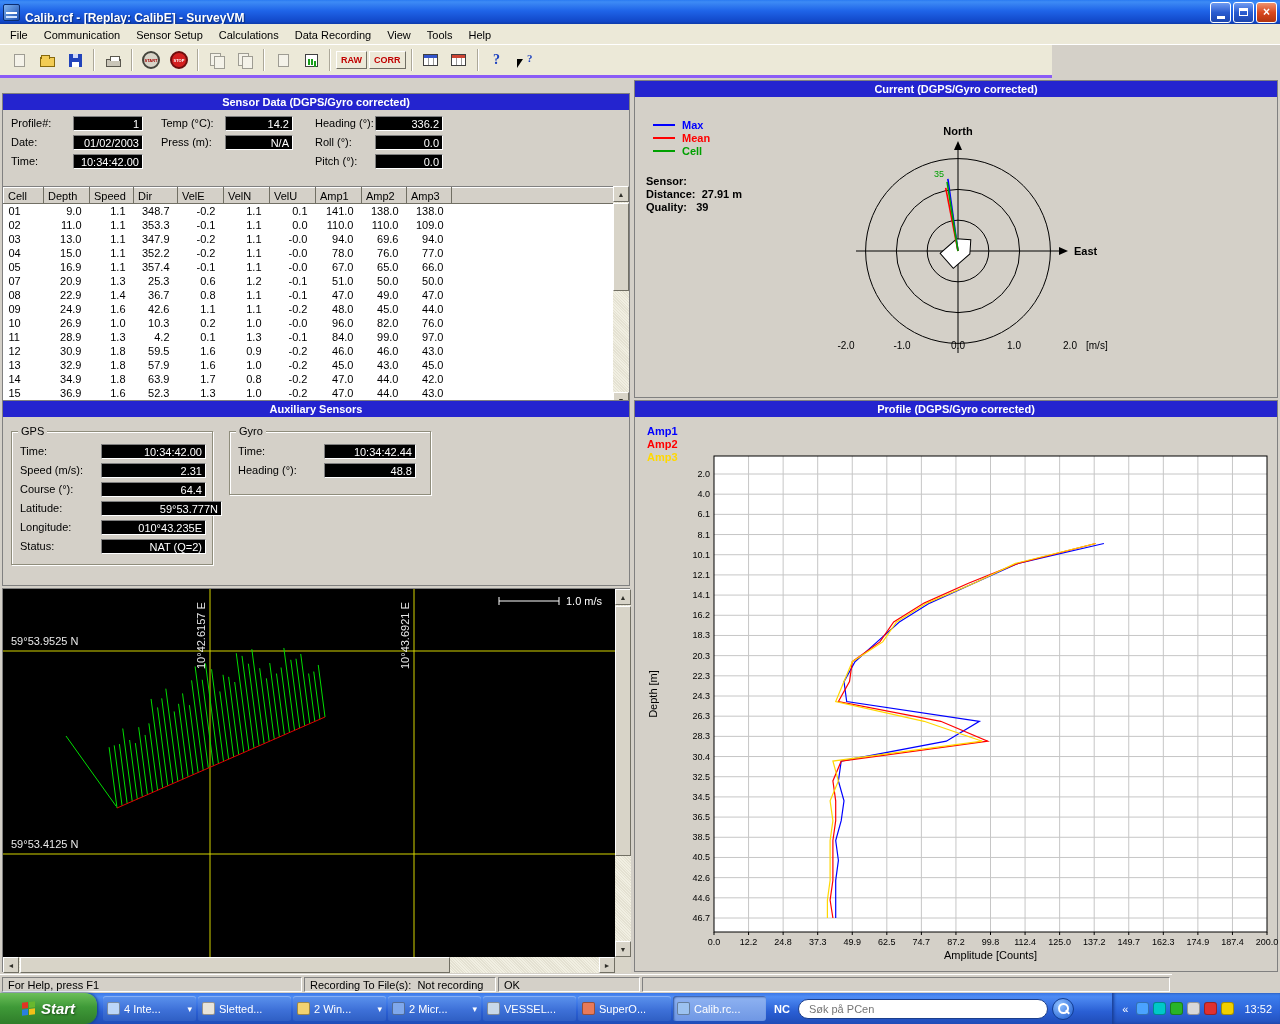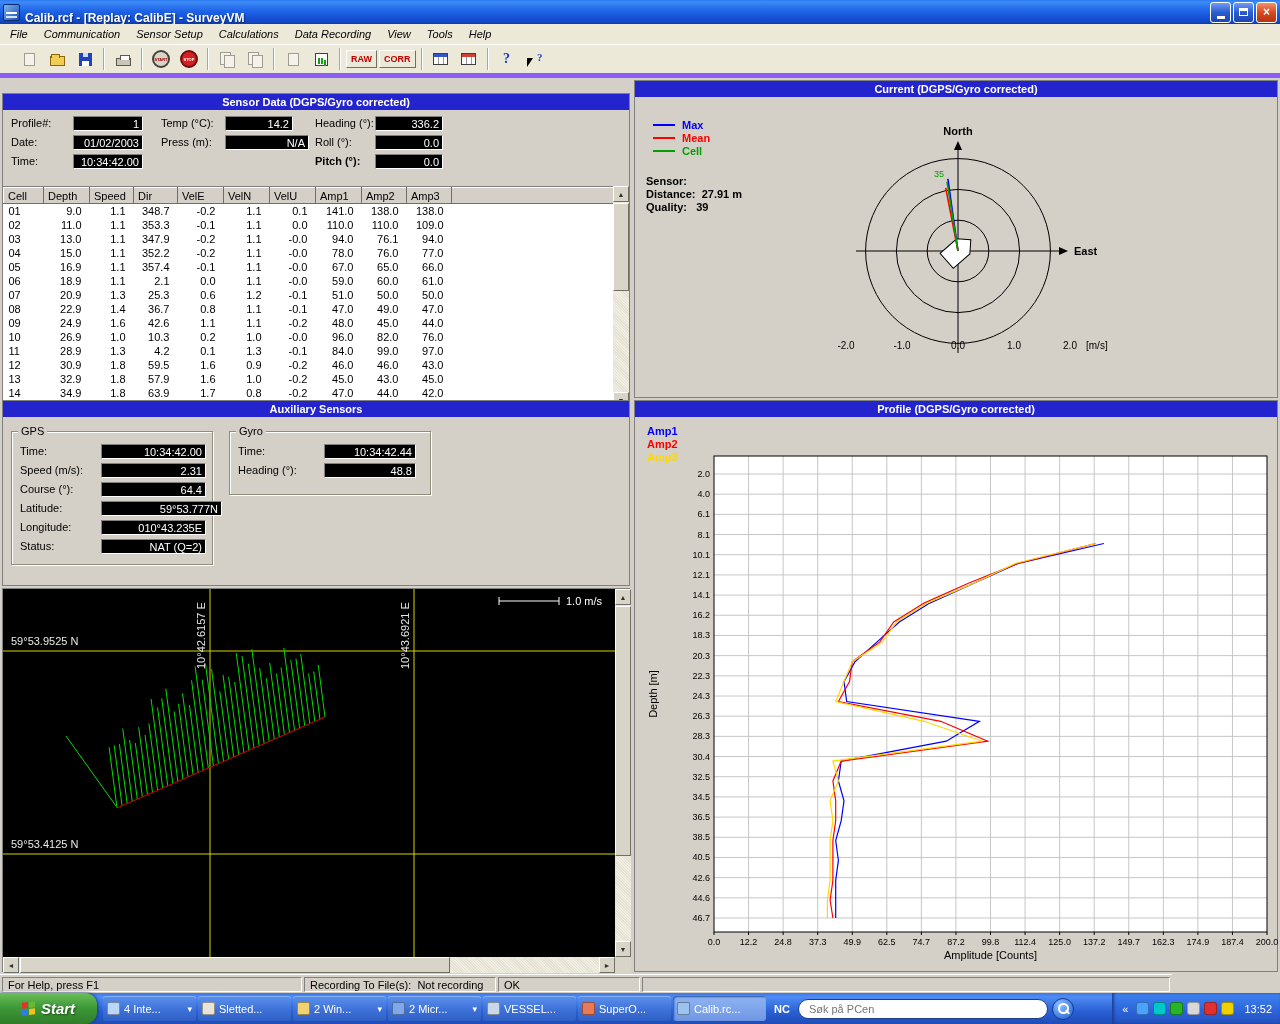--- a/index.html
+++ b/index.html
@@ -13,25 +13,25 @@
   #app-icon{width:17px;height:17px;background:linear-gradient(135deg,#7fb2f0,#1a4fb0);border:1px solid #0b2d70;border-radius:2px;position:relative;}
   #app-icon::after{content:"";position:absolute;left:2px;top:7px;width:11px;height:2px;background:#fff;box-shadow:0 4px 0 #cfe2ff;}
   #title-text{flex:1;margin-left:5px;font-weight:bold;font-size:12px;text-shadow:1px 1px 1px #0a2f7c;white-space:nowrap;margin-top:12px;}
   .win-btn{width:21px;height:21px;margin-left:2px;border-radius:3px;border:1px solid #fff;
     background:linear-gradient(180deg,#6f9cf2,#2a5cd0 50%,#1c46ae);display:flex;align-items:center;justify-content:center;color:#fff;font-weight:bold;font-size:12px;}
   .win-btn.close{background:linear-gradient(180deg,#f0926e,#d9481f 50%,#b2340f);}
   .wb-min{width:8px;height:3px;background:#fff;margin-top:10px;}
   .wb-rest{width:9px;height:8px;border:1px solid #fff;border-top:3px solid #fff;}
 
   
-  #menubar{position:absolute;top:24px;left:0;width:1280px;height:21px;background:#ECE9D8;border-bottom:1px solid #fff;display:flex;align-items:center;padding-left:2px;font-style:italic;}
+  #menubar{position:absolute;top:24px;left:0;width:1280px;height:21px;background:#ECE9D8;border-bottom:1px solid #fff;display:flex;align-items:flex-end;padding-left:2px;}
   .menu-item{padding:3px 8px;color:#000;}
 
   
-  #toolbar{position:absolute;top:45px;left:0;width:1280px;height:33px;background:#ECE9D8;border-bottom:5px solid #8b5cf6;display:flex;align-items:center;padding:0 15px;}
+  #toolbar{position:absolute;top:45px;left:0;width:1052px;height:33px;background:#ECE9D8;border-bottom:3px solid #8b5cf6;display:flex;align-items:center;padding:0 5px;}
   .tb-btn{min-width:26px;height:26px;display:flex;align-items:center;justify-content:center;margin:0 1px;border:1px solid transparent;}
   .tb-btn.disabled{opacity:.45;filter:grayscale(1);}
   .tb-sep{width:2px;height:22px;border-left:1px solid #ACA899;border-right:1px solid #fff;margin:0 4px;}
   .ico-page{width:11px;height:13px;background:#fff;border:1px solid #404040;position:relative;}
   .ico-folder{width:15px;height:10px;background:#f2cc54;border:1px solid #87690c;position:relative;margin-top:3px;}
   .ico-folder::before{content:"";position:absolute;top:-3px;left:0;width:7px;height:3px;background:#f2cc54;border:1px solid #87690c;border-bottom:none;}
   .ico-save{width:13px;height:13px;background:#2244bb;position:relative;}
   .ico-save::after{content:"";position:absolute;left:3px;bottom:0;width:7px;height:5px;background:#fff;}
   .ico-save::before{content:"";position:absolute;left:4px;top:0;width:5px;height:4px;background:#cfd8f8;}
   .ico-print{width:15px;height:8px;background:#c9c5b8;border:1px solid #5a584e;position:relative;margin-top:5px;}
@@ -218,26 +218,26 @@
     <div id="sensor-fields">
         <div class="flabel" style="left: 8px; top: 7px;">Profile#:</div>
         <div class="lcd" style="left: 70px; top: 6px; width: 70px;">1</div>
         <div class="flabel" style="left: 8px; top: 26px;">Date:</div>
         <div class="lcd" style="left: 70px; top: 25px; width: 70px;">01/02/2003</div>
         <div class="flabel" style="left: 8px; top: 45px;">Time:</div>
         <div class="lcd" style="left: 70px; top: 44px; width: 70px;">10:34:42.00</div>
         <div class="flabel" style="left: 158px; top: 7px;">Temp (°C):</div>
         <div class="lcd" style="left: 222px; top: 6px; width: 68px;">14.2</div>
         <div class="flabel" style="left: 158px; top: 26px;">Press (m):</div>
-        <div class="lcd" style="left: 222px; top: 25px; width: 84px;">N/A</div>
+        <div class="lcd" style="left: 222px; top: 25px; width: 68px;">N/A</div>
         <div class="flabel" style="left: 312px; top: 7px;">Heading (°):</div>
         <div class="lcd" style="left: 372px; top: 6px; width: 68px;">336.2</div>
         <div class="flabel" style="left: 312px; top: 26px;">Roll (°):</div>
         <div class="lcd" style="left: 372px; top: 25px; width: 68px;">0.0</div>
-        <div class="flabel" style="left: 312px; top: 45px; font-weight: bold;">Pitch (°):</div>
+        <div class="flabel" style="left: 312px; top: 45px;">Pitch (°):</div>
         <div class="lcd" style="left: 372px; top: 44px; width: 68px;">0.0</div>
       </div>
     <div id="table-wrap">
       <table id="sensor-table">
           <colgroup>
             <col style="width: 40px;">
             <col style="width: 46px;">
             <col style="width: 44px;">
             <col style="width: 44px;">
             <col style="width: 46px;">
@@ -292,21 +292,21 @@
             </tr>
             <tr>
               <td class="c0">03</td>
               <td class="cn">13.0</td>
               <td class="cn">1.1</td>
               <td class="cn">347.9</td>
               <td class="cn">-0.2</td>
               <td class="cn">1.1</td>
               <td class="cn">-0.0</td>
               <td class="cn">94.0</td>
-              <td class="cn">76.1</td>
+              <td class="cn">69.6</td>
               <td class="cn">94.0</td>
               <td></td>
             </tr>
             <tr>
               <td class="c0">04</td>
               <td class="cn">15.0</td>
               <td class="cn">1.1</td>
               <td class="cn">352.2</td>
               <td class="cn">-0.2</td>
               <td class="cn">1.1</td>
@@ -320,33 +320,20 @@
               <td class="c0">05</td>
               <td class="cn">16.9</td>
               <td class="cn">1.1</td>
               <td class="cn">357.4</td>
               <td class="cn">-0.1</td>
               <td class="cn">1.1</td>
               <td class="cn">-0.0</td>
               <td class="cn">67.0</td>
               <td class="cn">65.0</td>
               <td class="cn">66.0</td>
-              <td></td>
-            </tr>
-            <tr>
-              <td class="c0">06</td>
-              <td class="cn">18.9</td>
-              <td class="cn">1.1</td>
-              <td class="cn">2.1</td>
-              <td class="cn">0.0</td>
-              <td class="cn">1.1</td>
-              <td class="cn">-0.0</td>
-              <td class="cn">59.0</td>
-              <td class="cn">60.0</td>
-              <td class="cn">61.0</td>
               <td></td>
             </tr>
             <tr>
               <td class="c0">07</td>
               <td class="cn">20.9</td>
               <td class="cn">1.3</td>
               <td class="cn">25.3</td>
               <td class="cn">0.6</td>
               <td class="cn">1.2</td>
               <td class="cn">-0.1</td>

